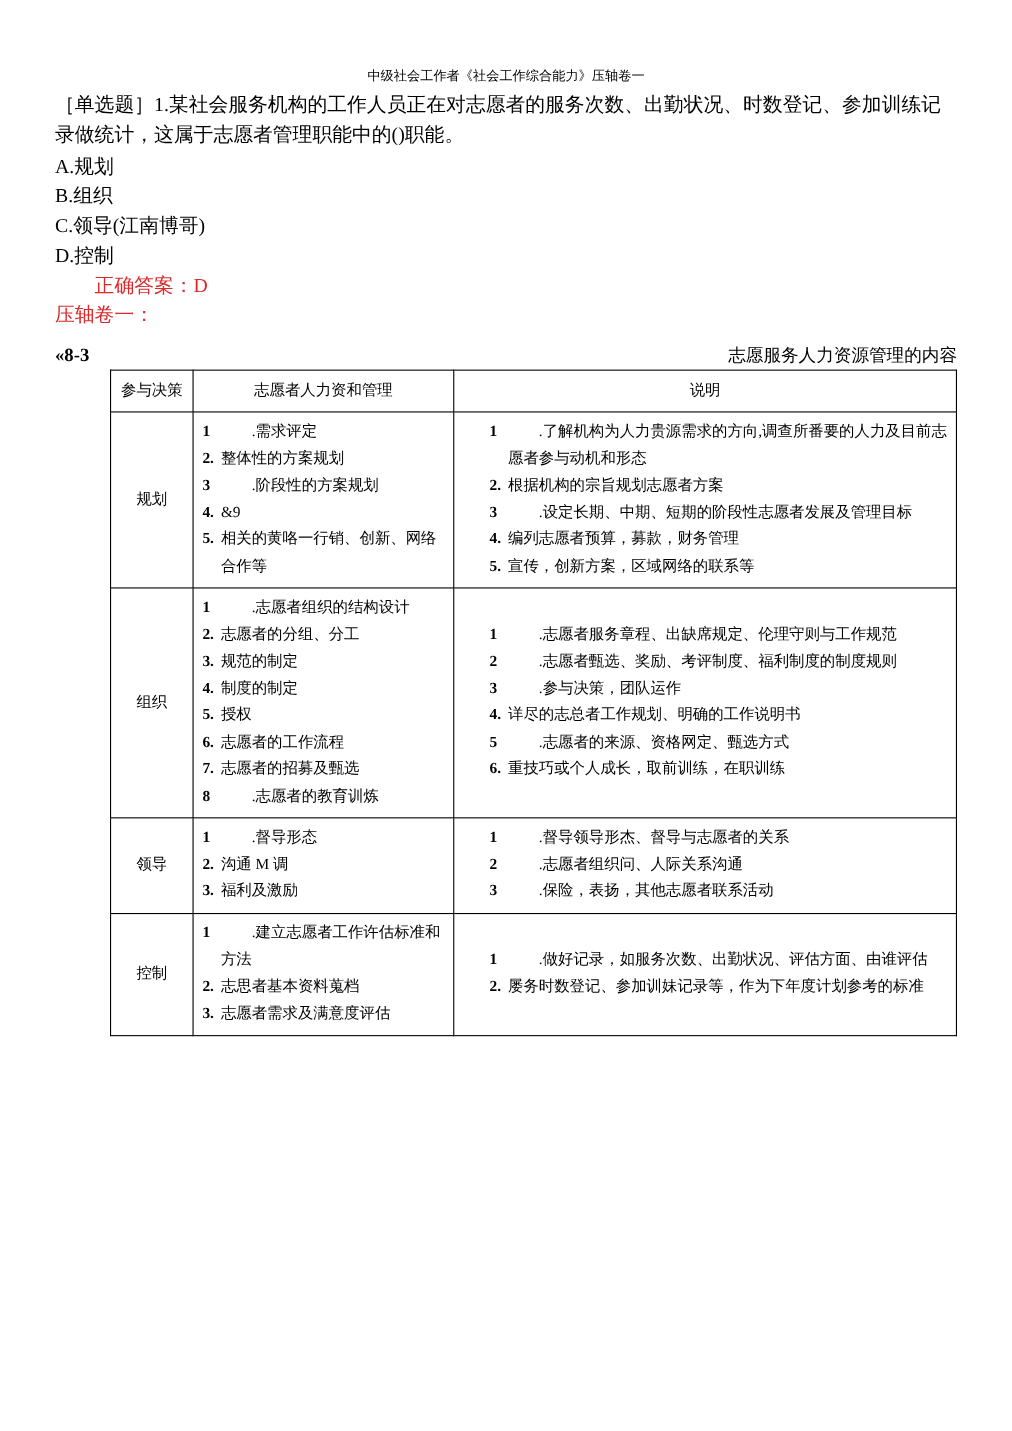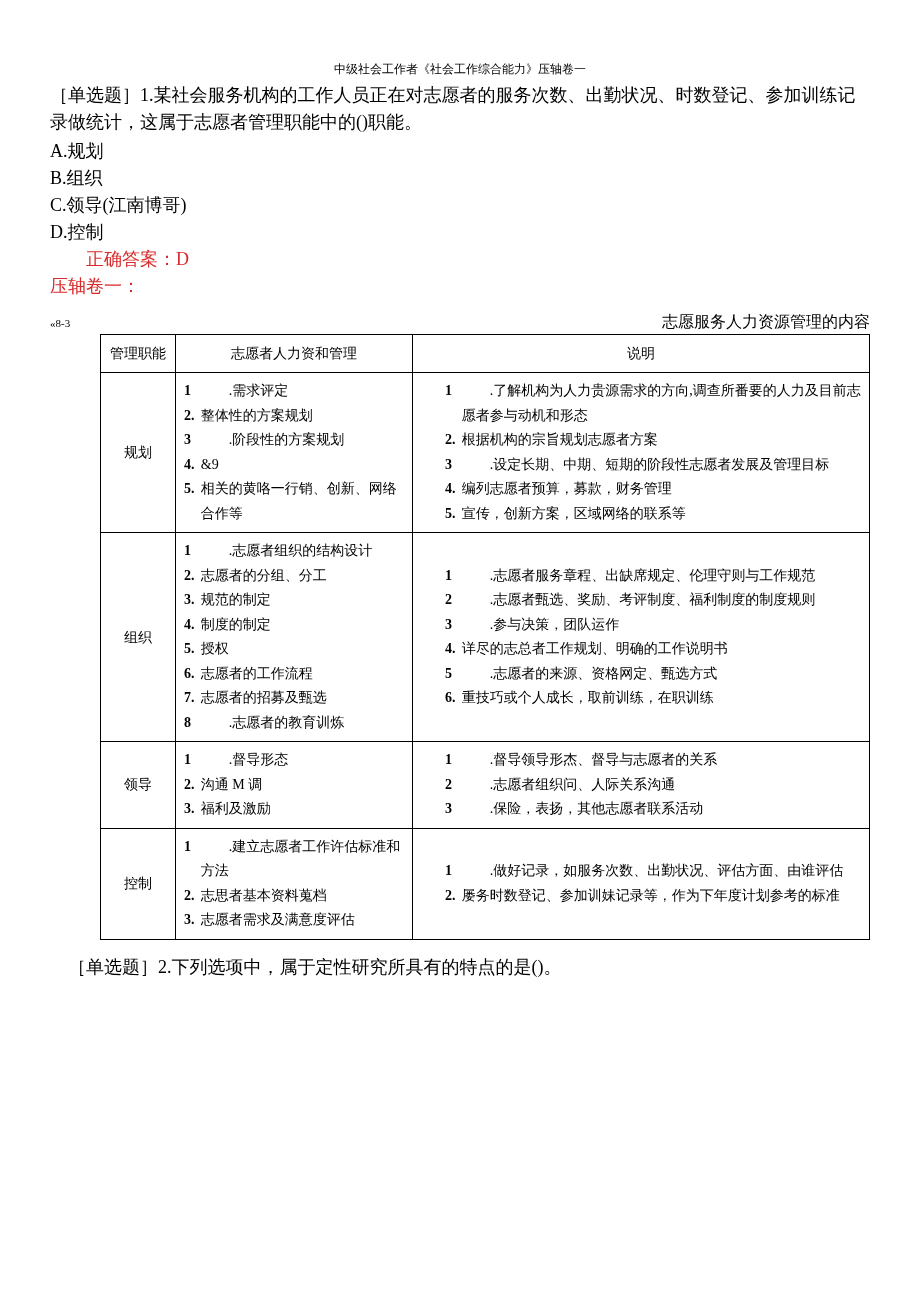--- a/index.html
+++ b/index.html
@@ -34,22 +34,22 @@
   .analysis-label {
     color: #d92b2b;
     margin: 0 0 8px 0;
   }
   .table-caption-row {
     display: flex;
     align-items: baseline;
     margin-top: 10px;
   }
   .table-tag {
-    font-weight: normal;
-    font-size: 11px;
+    font-weight: bold;
+    font-size: 17px;
   }
   .table-caption {
     flex: 1;
     text-align: right;
     font-family: "KaiTi", "楷体", serif;
     font-size: 16px;
   }
   table {
     border-collapse: collapse;
     margin-left: 50px;
@@ -114,21 +114,21 @@
 <div class="analysis-label">压轴卷一：</div>
 
 <div class="table-caption-row">
   <span class="table-tag">«8-3</span>
   <span class="table-caption">志愿服务人力资源管理的内容</span>
 </div>
 
 <table>
   <thead>
     <tr>
-      <th>管理职能</th>
+      <th>参与决策</th>
       <th>志愿者人力资和管理</th>
       <th>说明</th>
     </tr>
   </thead>
   <tbody id="tbody">
       <tr>
         <td class="col-func">规划</td>
         <td class="col-hr">
           <span class="cell-line"><span class="num-wide">1</span>.需求评定</span>
           <span class="cell-line"><span class="num">2.</span>整体性的方案规划</span>
@@ -187,16 +187,13 @@
         </td>
         <td class="col-desc">
           <span class="cell-line"><span class="num-wide">1</span>.做好记录，如服务次数、出勤状况、评估方面、由谁评估</span>
           <span class="cell-line"><span class="num">2.</span>屡务时数登记、参加训妹记录等，作为下年度计划参考的标准</span>
         </td>
       </tr>
     </tbody>
 </table>
 
 <div class="q2">
-  <div class="question-text" style="text-indent:1em;">
-    <span>［单选题］2.</span><span>下列选项中，属于定性研究所具有的特点的是()。</span>
-  </div>
 </div>
 
 </body></html>

